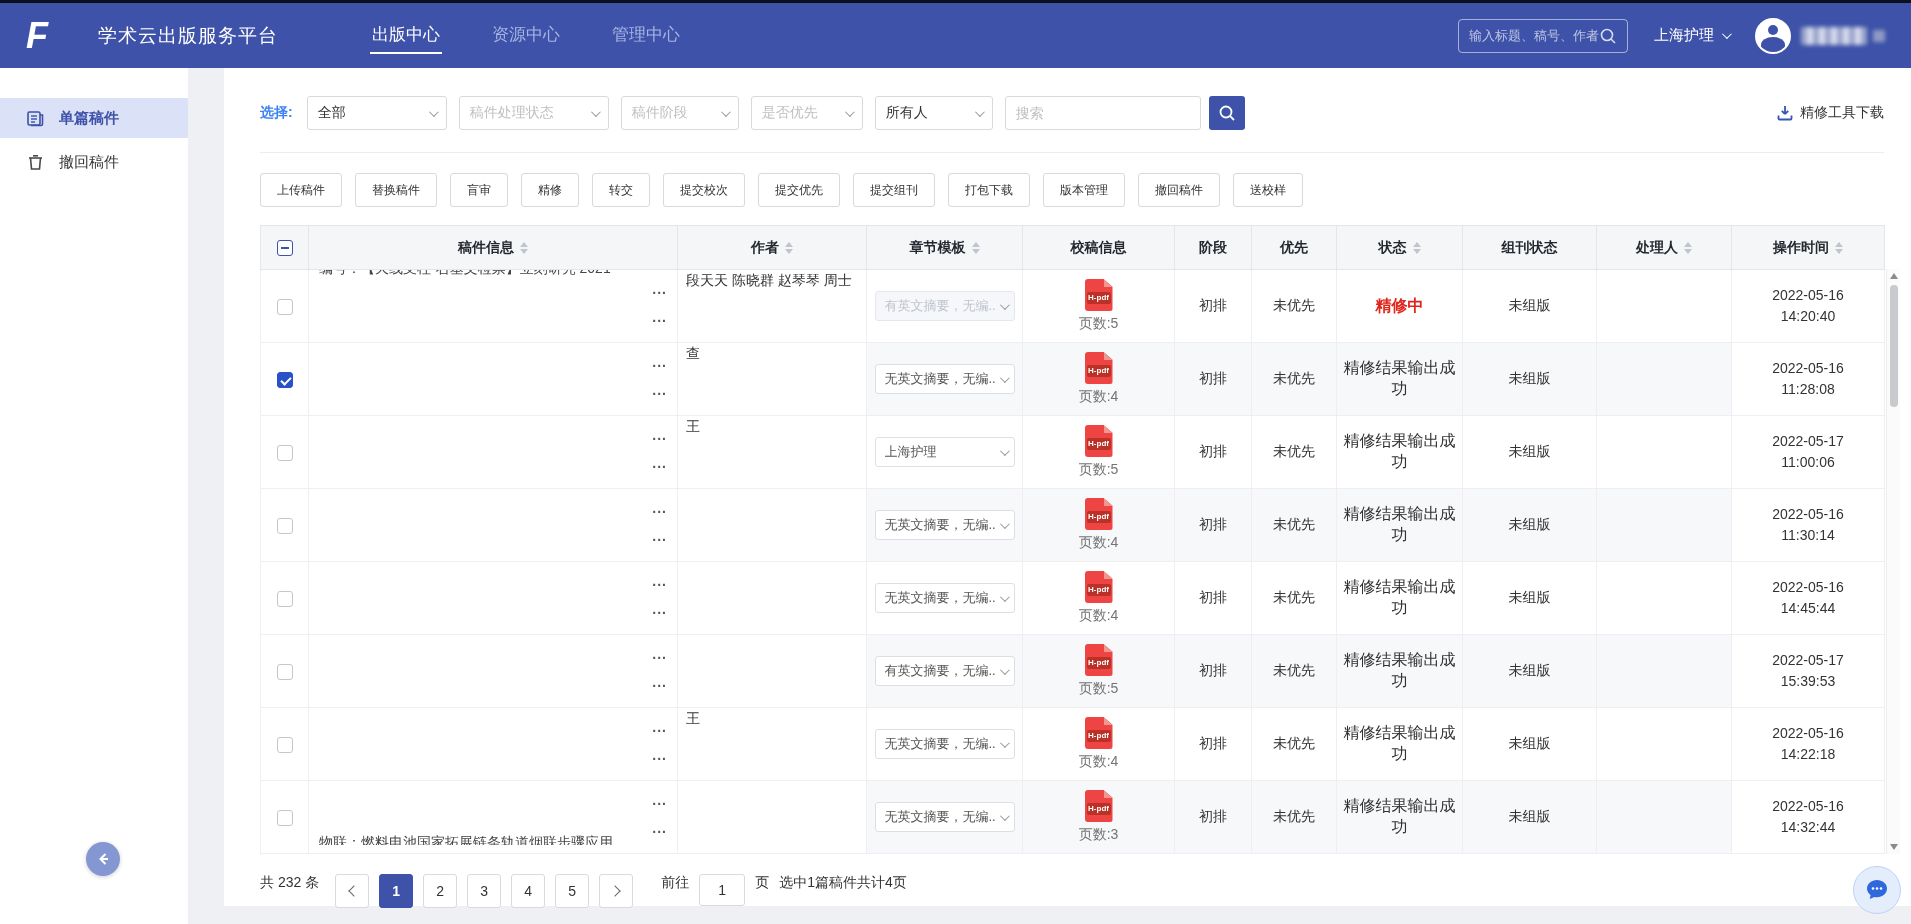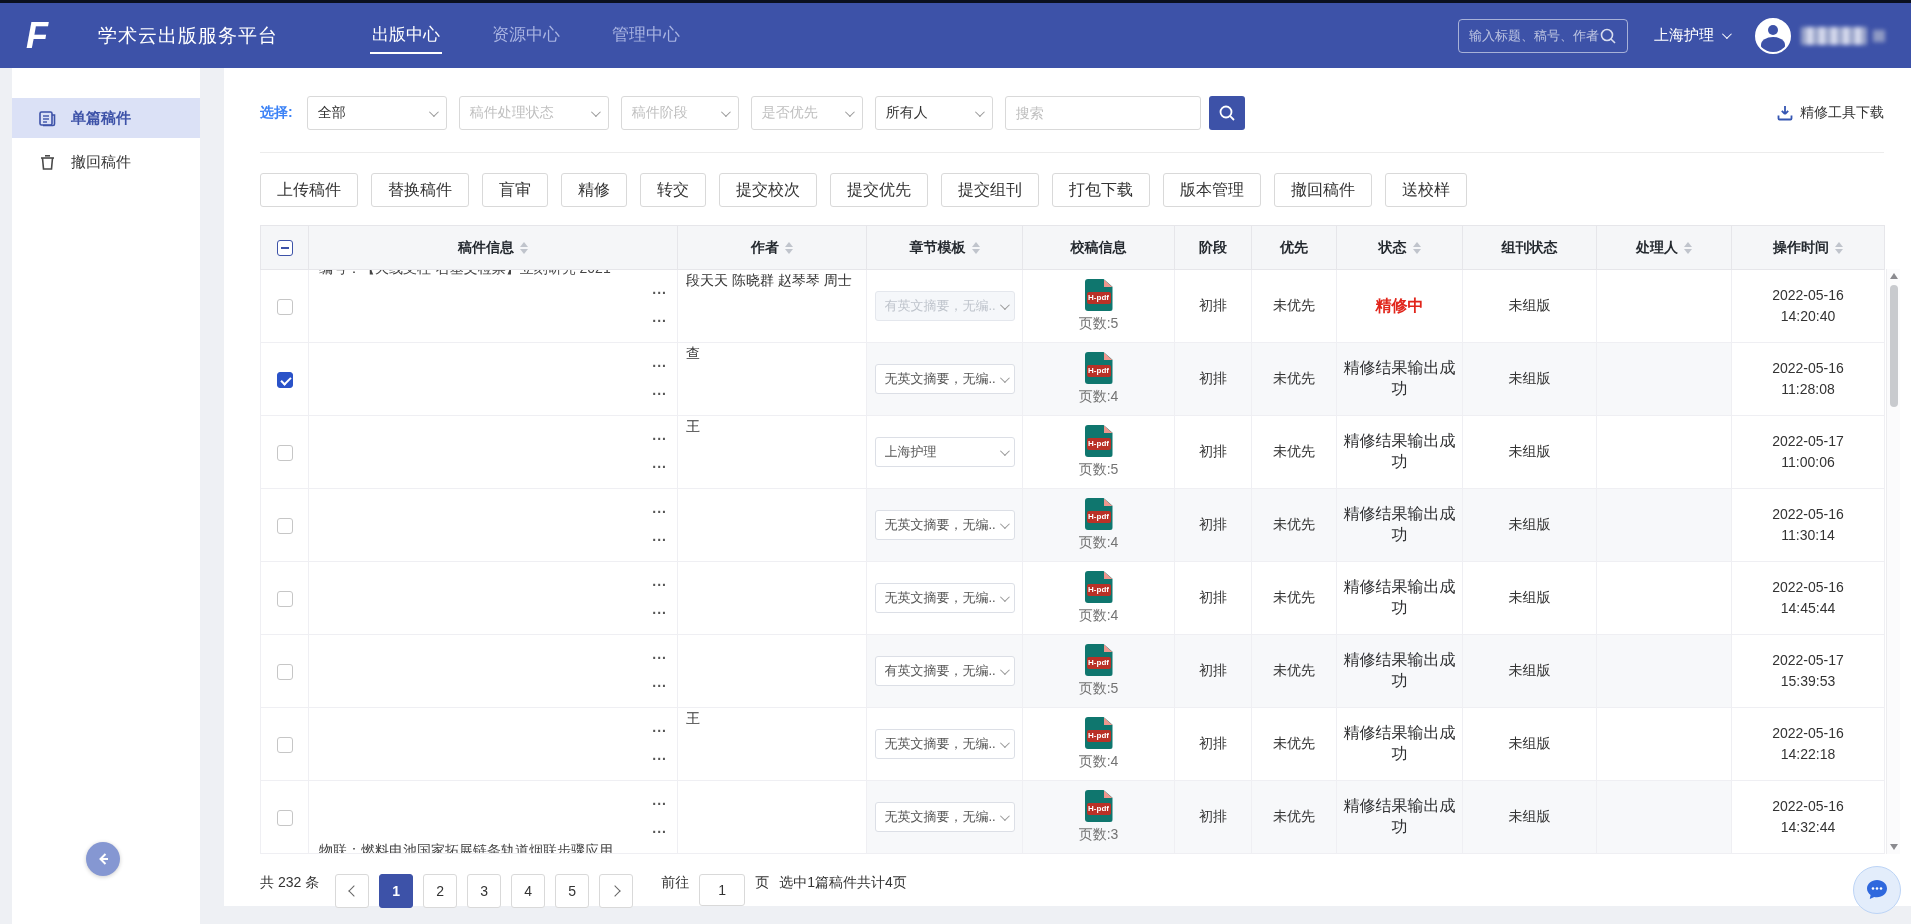--- a/index.html
+++ b/index.html
@@ -19,41 +19,41 @@
   .nav-search input::placeholder { color:rgba(255,255,255,.65); }
   .org { display:flex; align-items:center; gap:8px; font-size:15px; }
   .chev { width:7px; height:7px; border-right:1.6px solid #fff; border-bottom:1.6px solid #fff; transform:rotate(45deg) translateY(-2px); }
   .avatar { width:36px; height:36px; border-radius:50%; background:#fff; position:relative; overflow:hidden; border:2px solid #fff; }
   .avatar::before { content:""; position:absolute; left:11px; top:5px; width:10px; height:10px; border-radius:50%; background:#3d52a8; }
   .avatar::after { content:""; position:absolute; left:4px; top:17px; width:24px; height:16px; border-radius:50% 50% 0 0; background:#3d52a8; }
   .blur-name { width:66px; height:18px; border-radius:2px; background:repeating-linear-gradient(90deg,#9aa4c9 0 6px,#d8dcef 6px 12px); filter:blur(2px); }
   .blur-nub { width:12px; height:12px; margin-left:6px; background:#8f9ac4; filter:blur(2px); }
 
   
-  .sidebar { position:absolute; left:12px; top:68px; bottom:0; width:188px; background:#fff; padding-top:30px; }
+  .sidebar { position:absolute; left:0; top:68px; bottom:0; width:188px; background:#fff; padding-top:30px; }
   .side-item { display:flex; align-items:center; gap:14px; height:40px; padding-left:26px; font-size:15px; color:#333; cursor:pointer; margin-bottom:4px; }
   .side-item.active { background:#dbe1f6; color:#3d52a8; font-weight:bold; }
   .side-item svg { flex:0 0 auto; }
 
   
   .content { position:absolute; left:224px; top:68px; right:0; bottom:18px; background:#fff; padding:0 27px 0 36px; }
 
   .filter-row { display:flex; align-items:center; padding:28px 0 22px; border-bottom:1px solid #ececec; position:relative; }
   .filter-label { font-size:14px; font-weight:bold; color:#3b82f6; margin-right:14px; }
   .select { height:34px; border:1px solid #d9d9d9; border-radius:3px; background:#fff; display:flex; align-items:center; justify-content:space-between; padding:0 10px; font-size:14px; color:#333; margin-right:12px; cursor:pointer; }
   .select .caret { width:7px; height:7px; border-right:1.5px solid #999; border-bottom:1.5px solid #999; transform:rotate(45deg) translateY(-2px); margin-left:6px; }
   .select.muted { color:#bfbfbf; }
   .s1{width:140px}.s2{width:150px}.s3{width:118px}.s4{width:112px}.s5{width:118px}
   .filter-input { width:196px; height:34px; border:1px solid #d9d9d9; border-radius:3px; padding:0 10px; font-size:14px; color:#333; outline:none; margin-right:8px; }
   .filter-input::placeholder { color:#bfbfbf; }
   .search-btn { width:36px; height:34px; background:#3d52a8; border:none; border-radius:3px; display:flex; align-items:center; justify-content:center; cursor:pointer; }
   .tool-dl { position:absolute; right:0; top:36px; display:flex; align-items:center; gap:7px; font-size:14px; color:#333; cursor:pointer; }
 
   .actions-row { display:flex; gap:13px; padding:20px 0 18px; }
-  .act-btn { height:34px; padding:0 16px; background:#fff; border:1px solid #d9d9d9; border-radius:3px; font-size:16px; color:#333; cursor:pointer; font-family:inherit; }
+  .act-btn { height:34px; padding:0 16px; background:#fff; border:1px solid #d9d9d9; border-radius:3px; font-size:12px; color:#333; cursor:pointer; font-family:inherit; }
 
   
   .table-wrap { position:relative; }
   table { border-collapse:collapse; table-layout:fixed; width:1624px; }
   th { height:44px; background:#f5f6f8; border:1px solid #e6e6ea; font-size:14px; color:#24292f; font-weight:bold; text-align:center; }
   td { height:72px; border:1px solid #efeff3; font-size:14px; color:#333; text-align:center; vertical-align:middle; background:#fff; padding:0; }
   tr.striped td { background:#f7f8fa; }
   td.always-white { background:#fff !important; }
   .th-wrap { display:flex; align-items:center; justify-content:center; gap:6px; }
   .sorters { display:inline-flex; flex-direction:column; gap:2px; }
@@ -63,32 +63,32 @@
   .cb { display:inline-block; width:16px; height:16px; border:1px solid #c6c6c6; border-radius:3px; background:#fff; position:relative; cursor:pointer; vertical-align:middle; }
   .cb.indet { border-color:#3d52a8; }
   .cb.indet::after { content:""; position:absolute; left:3px; right:3px; top:6px; height:2px; background:#3d52a8; }
   .cb.checked { background:#2a52c8; border-color:#2a52c8; }
   .cb.checked::after { content:""; position:absolute; left:5px; top:2px; width:4px; height:8px; border-right:2px solid #fff; border-bottom:2px solid #fff; transform:rotate(45deg); }
 
   .cell-info { position:relative; height:72px; }
   .frag { position:absolute; left:10px; right:32px; overflow:hidden; text-align:left; white-space:nowrap; color:#444; }
   .frag-top { top:0; height:12px; }
   .frag-top span { position:relative; top:-10px; }
-  .frag-bottom { bottom:0; height:11px; }
+  .frag-bottom { bottom:8px; height:11px; }
   .dots { position:absolute; right:10px; color:#555; font-weight:bold; letter-spacing:1px; line-height:10px; }
   .d1 { top:14px; } .d2 { top:42px; }
   .author-frag { position:relative; height:72px; overflow:hidden; text-align:left; padding:2px 4px 0 8px; white-space:nowrap; }
   .author-frag::after { content:""; position:absolute; left:0; right:0; top:19px; bottom:0; background:#fff; }
 
   .mini-select { width:140px; height:30px; margin:0 auto; border:1px solid #dcdfe6; border-radius:3px; background:#fff; display:flex; align-items:center; justify-content:space-between; padding:0 7px 0 9px; font-size:13px; color:#555; cursor:pointer; }
   .mini-select .ms-text { overflow:hidden; white-space:nowrap; }
   .mini-select .caret { flex:0 0 auto; width:7px; height:7px; border-right:1.5px solid #999; border-bottom:1.5px solid #999; transform:rotate(45deg) translateY(-2px); }
   .mini-select.disabled { background:#f5f7fa; color:#bfc4cc; border-color:#e4e7ed; }
 
-  .pdf-icon { width:28px; height:32px; margin:0 auto 4px; background:#0f766e; border-radius:3px; clip-path:polygon(0 0,68% 0,100% 24%,100% 100%,0 100%); position:relative; cursor:pointer; }
+  .pdf-icon { width:28px; height:32px; margin:0 auto 4px; background:#ef4444; border-radius:3px; clip-path:polygon(0 0,68% 0,100% 24%,100% 100%,0 100%); position:relative; cursor:pointer; }
   .pdf-icon::before { content:""; position:absolute; right:0; top:0; width:9px; height:8px; background:#f0978e; clip-path:polygon(0 0,100% 100%,0 100%); }
   .pdf-band { position:absolute; left:2px; right:2px; top:13px; height:12px; background:#b93127; border-radius:2px; color:#fff; font-size:8px; line-height:12px; text-align:center; font-weight:bold; }
   .pages { font-size:14px; color:#737373; }
   .status-text { font-size:16px; }
   .col-time div { line-height:21px; }
 
   
   .vscroll { position:absolute; right:-16px; top:44px; bottom:0; width:14px; background:#fbfbfc; border-left:1px solid #ededf0; }
   .vs-up { position:absolute; top:4px; left:3px; width:0; height:0; border-left:4px solid transparent; border-right:4px solid transparent; border-bottom:6px solid #8a8a8f; }
   .vs-down { position:absolute; bottom:4px; left:3px; width:0; height:0; border-left:4px solid transparent; border-right:4px solid transparent; border-top:6px solid #8a8a8f; }

